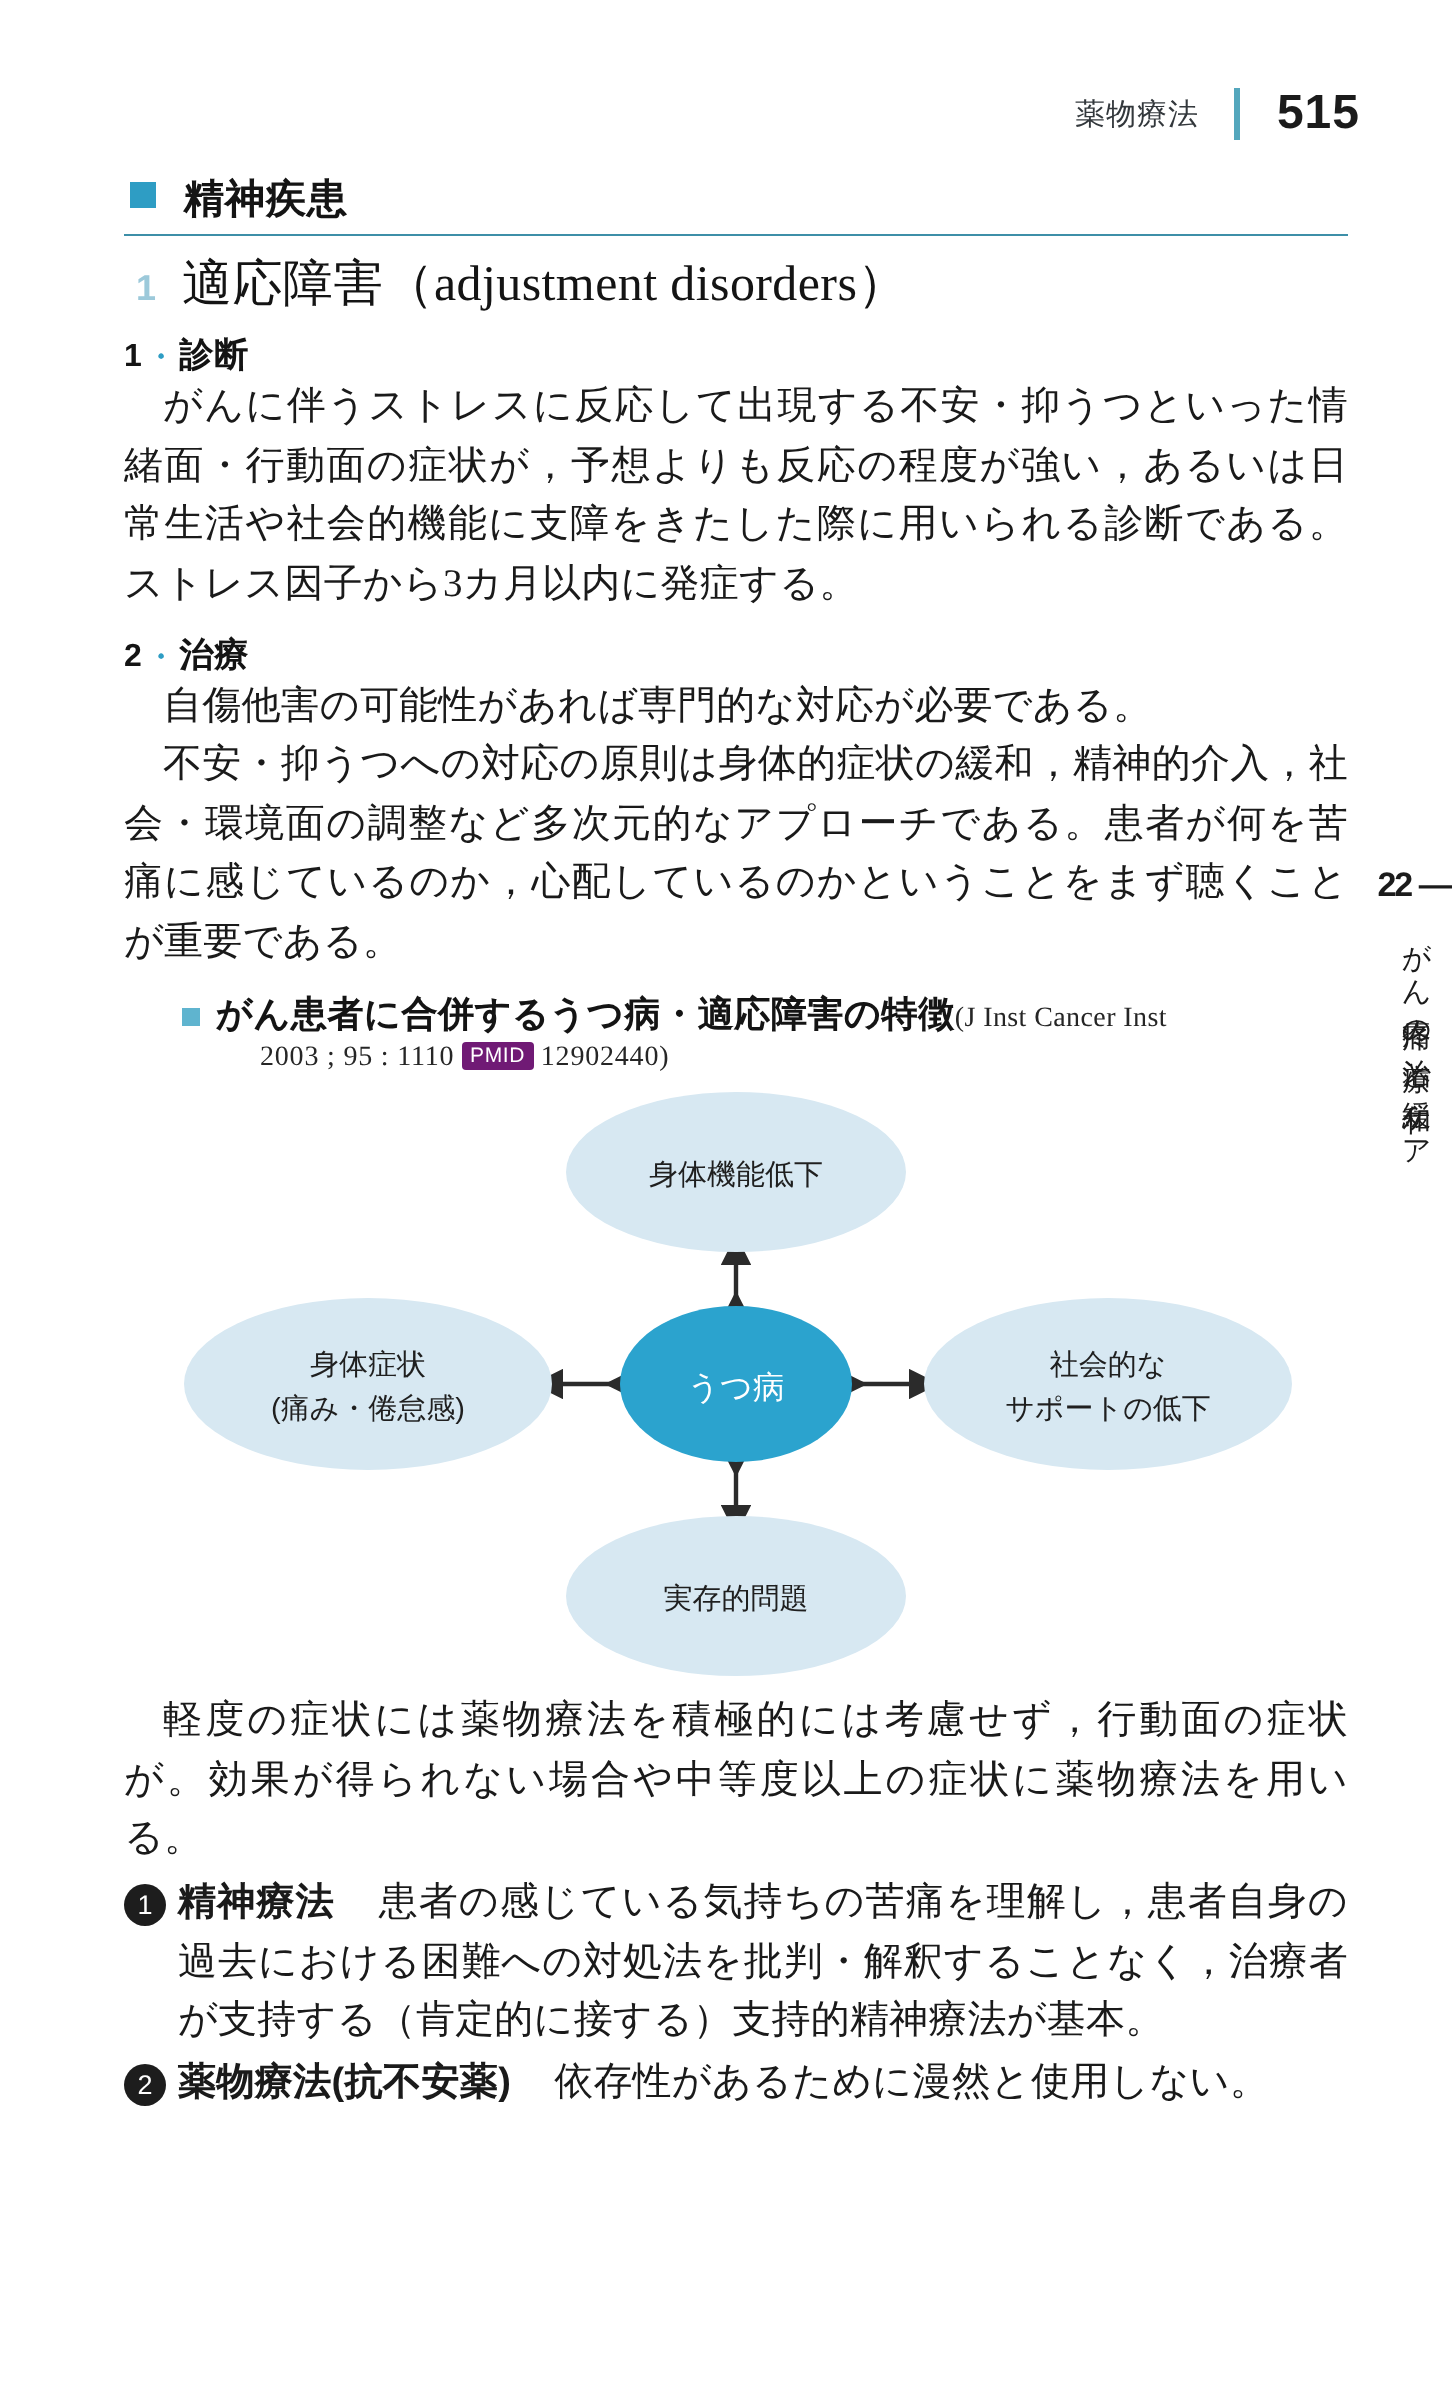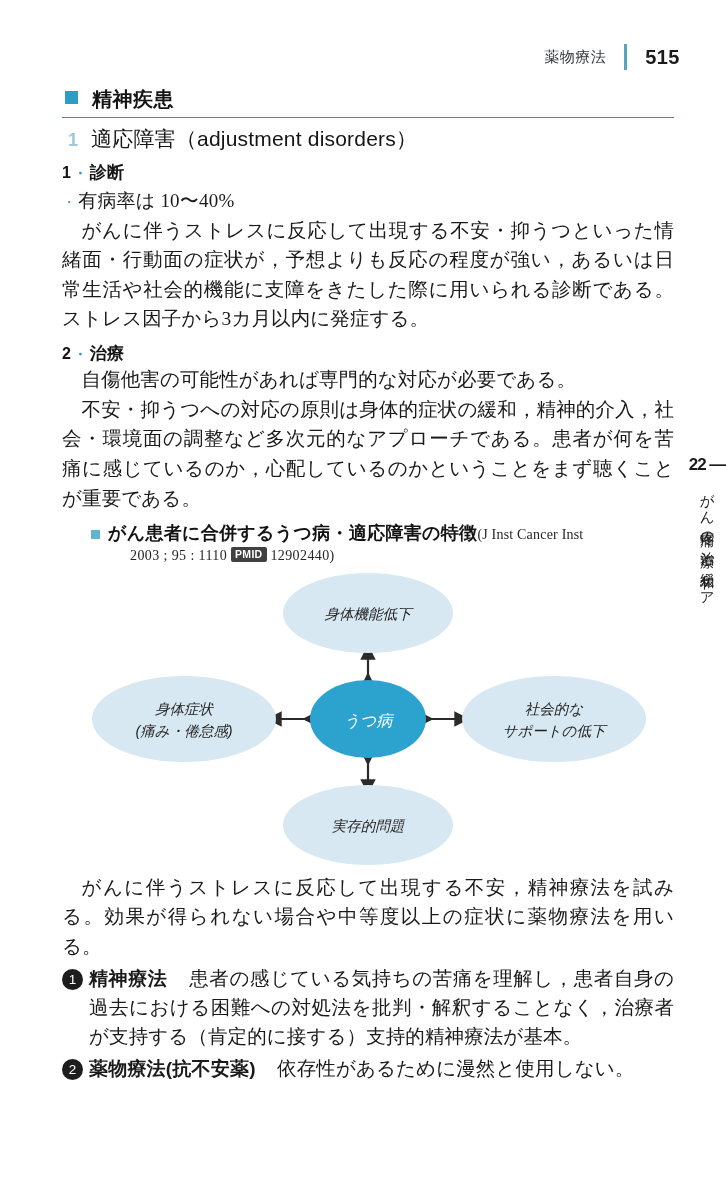--- a/index.html
+++ b/index.html
@@ -34,31 +34,31 @@
     padding-right: 18px;
   }
   .page-header .head-rule {
     width: 3px;
     height: 26px;
     background: #54a7bd;
     margin-right: 18px;
   }
   .page-header .head-pageno {
     font-family: "Liberation Sans", "DejaVu Sans", sans-serif;
-    font-size: 20px;
+    font-size: 24px;
     font-weight: bold;
     color: #1b1b1b;
     letter-spacing: 0.5px;
   }
 
   
   .side-tab {
     position: absolute;
     right: 4px;
-    top: 455px;
+    top: 433px;
     width: 30px;
     display: flex;
     flex-direction: column;
     align-items: center;
   }
   .side-tab .chap-num {
     font-family: "Liberation Sans", "DejaVu Sans", sans-serif;
     font-size: 17px;
     font-weight: bold;
     color: #1b1b1b;
@@ -117,22 +117,22 @@
     margin-top: 7px;
   }
   .subsec .num {
     font-family: "Liberation Sans", "DejaVu Sans", sans-serif;
     font-size: 18px;
     color: #9cc9da;
     font-weight: bold;
     margin-left: 6px;
   }
   .subsec .subsec-title {
-    font-family: Liberation Sans, sans-serif;
-    font-size: 21px;
+    font-family: Liberation Serif, serif;
+    font-size: 25px;
     color: #141414;
     letter-spacing: 0.2px;
   }
 
   
   .h3 {
     font-family: "Liberation Sans", "DejaVu Sans", sans-serif;
     font-size: 17px;
     font-weight: bold;
     color: #141414;
@@ -191,38 +191,37 @@
     display: block;
     margin-top: 2px;
     margin-left: 22px;
     font-family: "Liberation Serif", "DejaVu Serif", serif;
     font-size: 14px;
     color: #262626;
     letter-spacing: 0.4px;
   }
   .pmid-badge {
     display: inline-block;
-    background: #404040;
+    background: #701a75;
     color: #ffffff;
     font-family: "Liberation Sans", "DejaVu Sans", sans-serif;
     font-size: 10.5px;
-    font-weight: bold;
+    font-weight: normal;
     padding: 1px 4px 1.5px 4px;
     border-radius: 2px;
     vertical-align: 1.5px;
     letter-spacing: 0.3px;
   }
 
   
   .diagram {
     position: relative;
     width: 612px;
     height: 305px;
     margin-top: 4px;
-    font-style: italic;
   }
   .diagram svg { display: block; }
 
   
   .num-item {
     display: flex;
     gap: 6px;
     margin-top: 2px;
   }
   .num-item .circ {
@@ -275,23 +274,20 @@
 
   <div class="subsec">
     <span class="num">1</span>
     <span class="subsec-title">適応障害（adjustment disorders）</span>
   </div>
 
   <div class="h3">
     <span class="h3num">1</span><span class="dot">・</span><span>診断</span>
   </div>
 
-  <div class="bullet-line">
-    <span class="tick">・</span><span>有病率は 10〜40%</span>
-  </div>
 
   <p class="body">がんに伴うストレスに反応して出現する不安・抑うつといった情緒面・行動面の症状が，予想よりも反応の程度が強い，あるいは日常生活や社会的機能に支障をきたした際に用いられる診断である。ストレス因子から3カ月以内に発症する。</p>
 
   <div class="h3">
     <span class="h3num">2</span><span class="dot">・</span><span>治療</span>
   </div>
 
   <p class="body">自傷他害の可能性があれば専門的な対応が必要である。</p>
   <p class="body">不安・抑うつへの対応の原則は身体的症状の緩和，精神的介入，社会・環境面の調整など多次元的なアプローチである。患者が何を苦痛に感じているのか，心配しているのかということをまず聴くことが重要である。</p>
 
@@ -342,21 +338,21 @@
         <text x="306" y="263" text-anchor="middle" font-family="'Liberation Sans','DejaVu Sans',sans-serif" font-size="14.5" fill="#1f1f1f">実存的問題</text>
       </g>
 
       <g>
         <ellipse cx="306" cy="151" rx="58" ry="39" fill="#2ba3ce"></ellipse>
         <text x="306" y="158" text-anchor="middle" font-family="'Liberation Sans','DejaVu Sans',sans-serif" font-size="16" fill="#ffffff">うつ病</text>
       </g>
     </svg>
   </div>
 
-  <p class="body">がんに伴うストレスに反応して出現する不安，精神療法を試みる。効果が得られない場合や中等度以上の症状に薬物療法を用いる。</p>
+  <p class="body">軽度の症状には薬物療法を積極的には考慮せず，行動面の症状が。効果が得られない場合や中等度以上の症状に薬物療法を用いる。</p>
 
   <div class="num-item">
     <span class="circ">1</span>
     <span class="it-body"><span class="it-lead">精神療法</span><span class="gapspace"></span><span>患者の感じている気持ちの苦痛を理解し，患者自身の過去における困難への対処法を批判・解釈することなく，治療者が支持する（肯定的に接する）支持的精神療法が基本。</span></span>
   </div>
 
   <div class="num-item">
     <span class="circ">2</span>
     <span class="it-body"><span class="it-lead">薬物療法(抗不安薬)</span><span class="gapspace"></span><span>依存性があるために漫然と使用しない。</span></span>
   </div>

